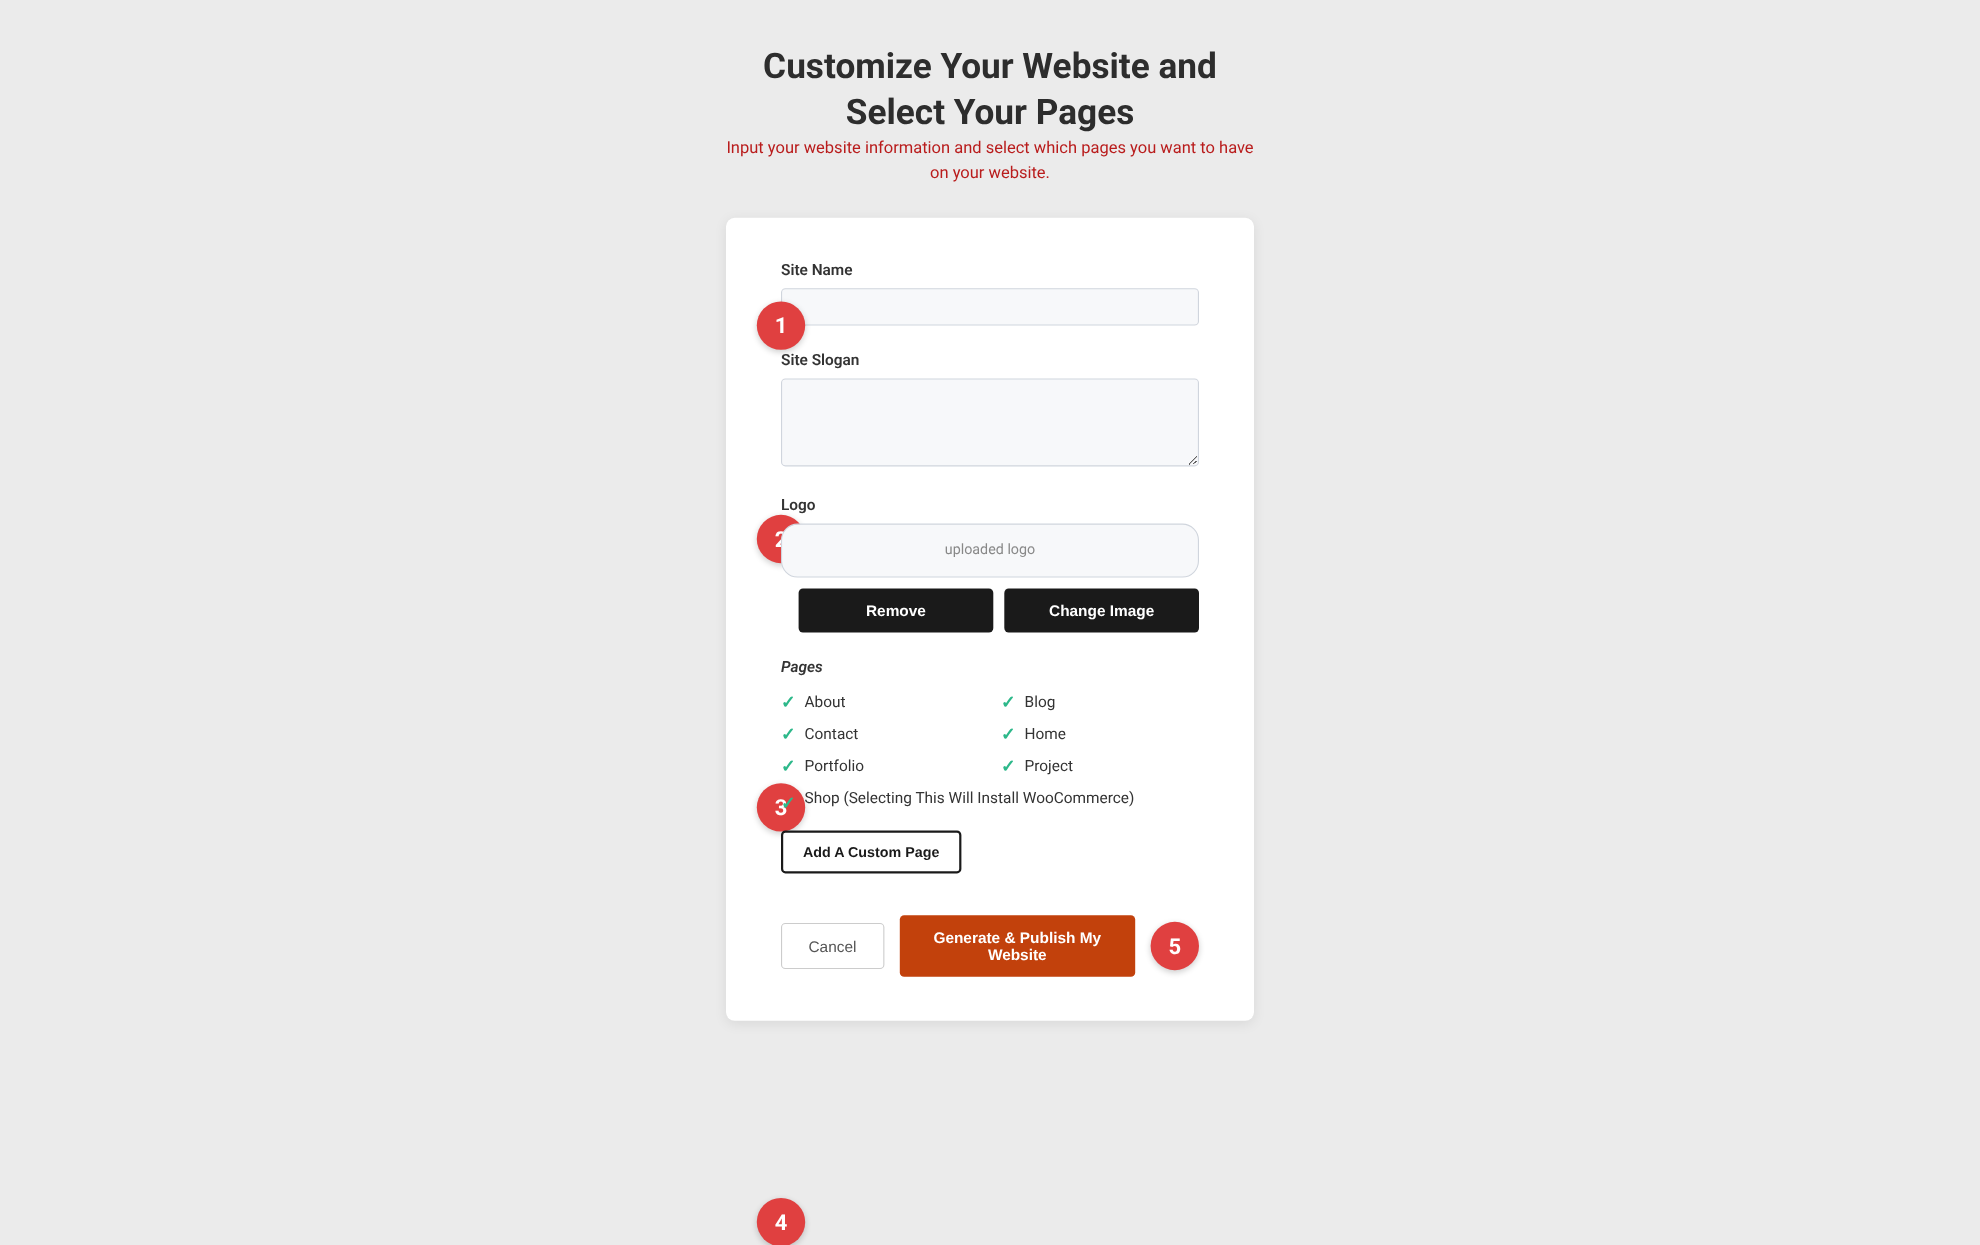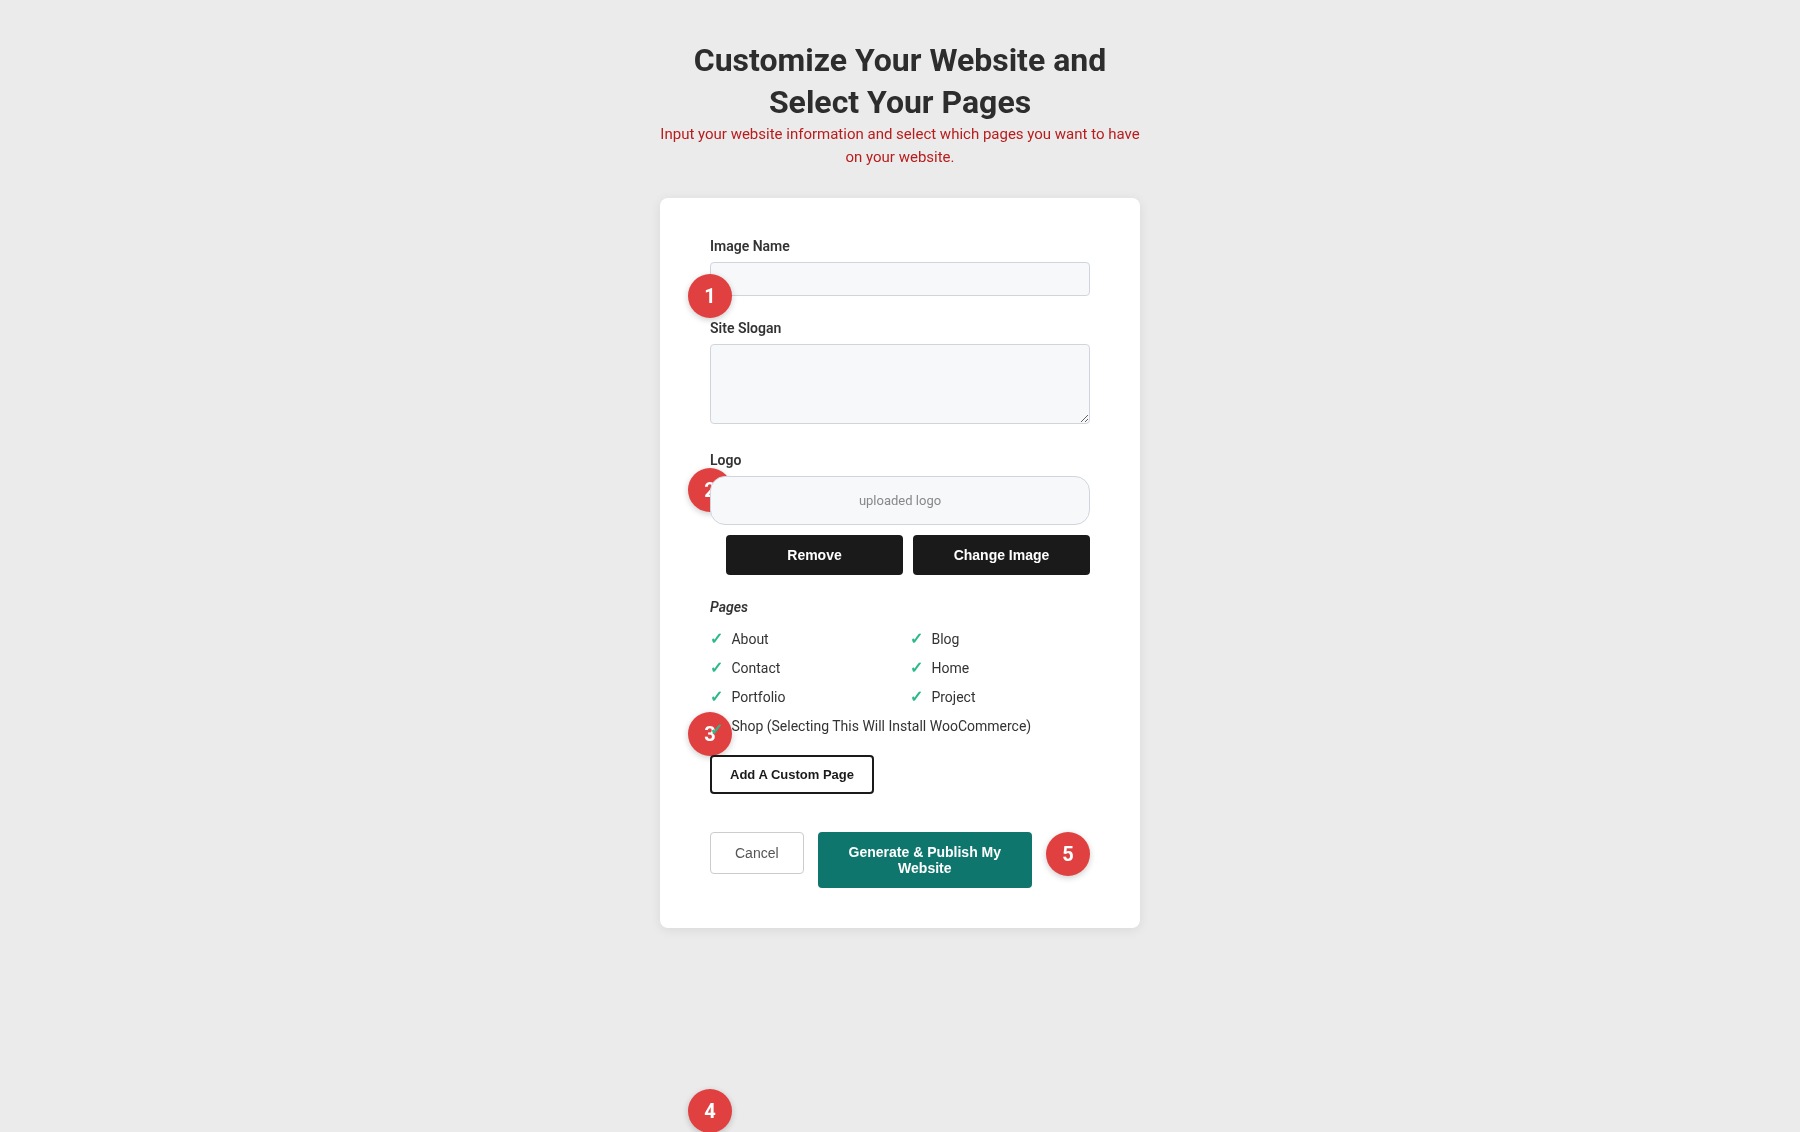--- a/index.html
+++ b/index.html
@@ -184,38 +184,38 @@
       padding: 10px 18px;
       font-size: 13px;
       font-weight: 600;
       cursor: pointer;
       color: #1a1a1a;
     }
 
     .form-footer {
       display: flex;
       justify-content: center;
-      align-items: flex-start;
+      align-items: center;
       gap: 14px;
       margin-top: 38px;
       position: relative;
     }
 
     .btn-cancel {
       background: white;
       border: 1px solid #ccc;
       border-radius: 4px;
       padding: 12px 24px;
       font-size: 14px;
       color: #555;
       cursor: pointer;
     }
 
     .btn-publish {
-      background: #0f766e;
+      background: #c2410c;
       color: white;
       border: none;
       border-radius: 4px;
       padding: 12px 24px;
       font-size: 14px;
       font-weight: 600;
       cursor: pointer;
     }
 
     .step-badge-footer {
@@ -243,21 +243,21 @@
 
 <div class="page-header">
   <h1 class="page-title">Customize Your Website and<br>Select Your Pages</h1>
   <p class="page-subtitle">Input your website information and select which pages you want to have<br>on your website.</p>
 </div>
 
 <div class="form-card">
 
   <div class="field-group" style="position: relative;">
     <div class="step-badge step-badge-1">1</div>
-    <label class="field-label">Image Name</label>
+    <label class="field-label">Site Name</label>
     <input class="text-input" type="text" placeholder="" style="">
   </div>
 
   <div class="field-group" style="position: relative;">
     <div class="step-badge step-badge-2">2</div>
     <label class="field-label">Site Slogan</label>
     <textarea class="textarea-input" style=""></textarea>
   </div>
 
   <div class="field-group" style="position: relative;">

